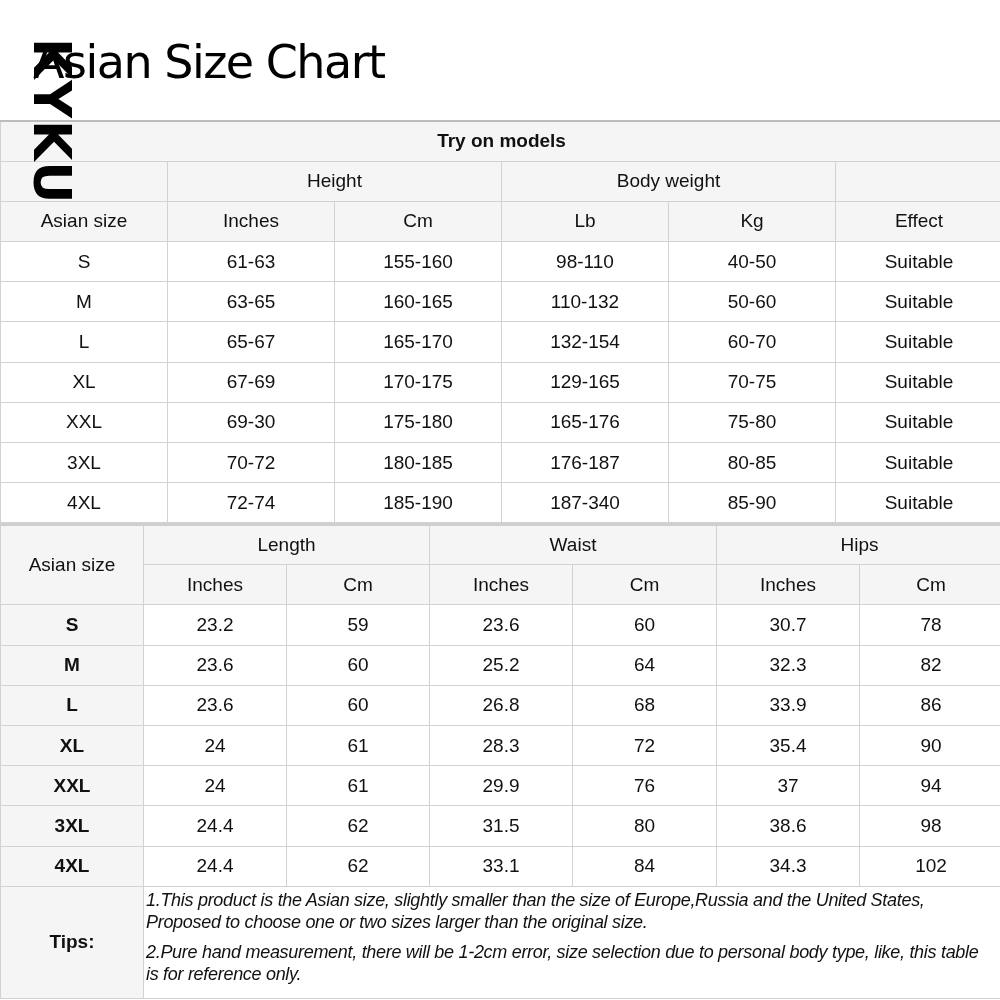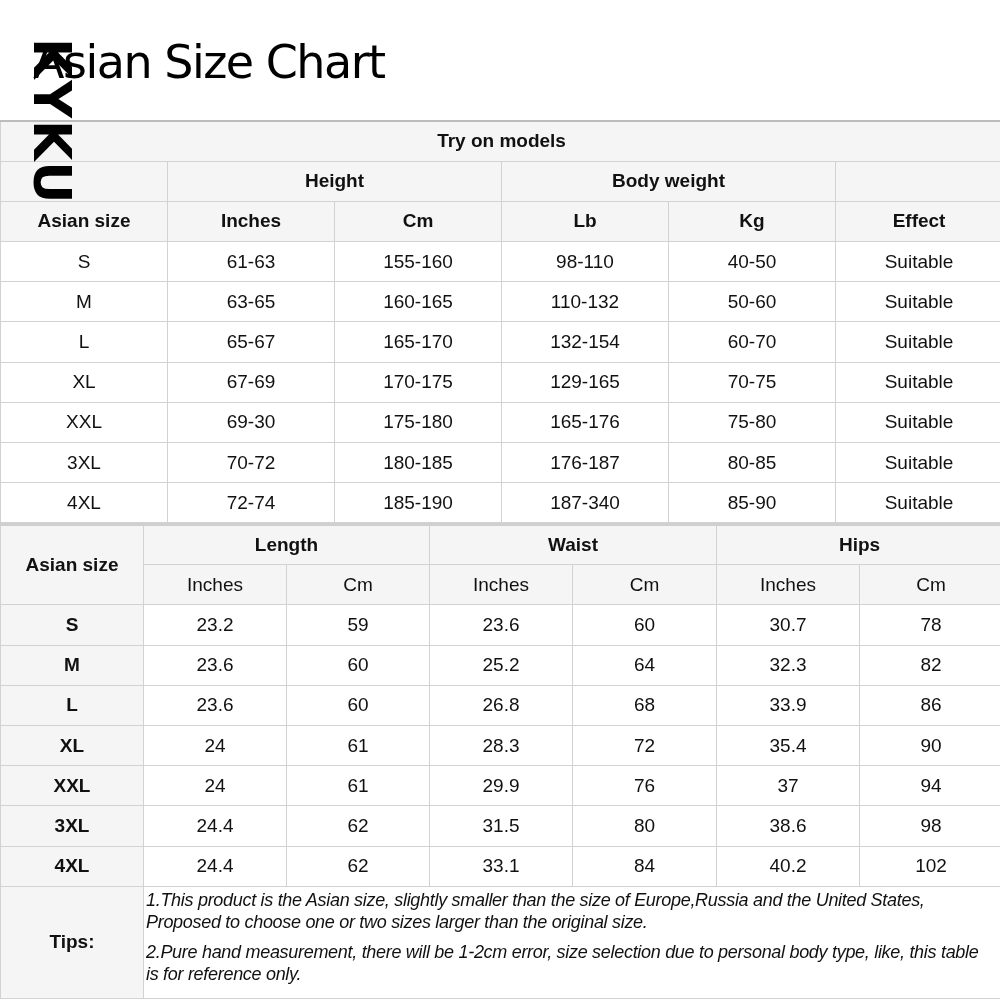--- a/index.html
+++ b/index.html
@@ -9,21 +9,21 @@
   .title-row { position: absolute; top: 30px; left: 0; width: 1000px; height: 70px; }
   .title { position: absolute; top: 0; font-family: "DejaVu Sans", sans-serif; font-size: 46px; letter-spacing: -1.5px; color: #000; white-space: nowrap; line-height: 64px; }
   .title.en { left: 33px; }
   .title.ru { left: 428px; }
 
   .watermark { position: absolute; left: 30px; top: 38px; width: 46px; height: 160px; z-index: 5; }
   .watermark span { position: absolute; left: 0; top: 0; transform-origin: 0 0; transform: translate(44px, 0) rotate(90deg); font-family: "DejaVu Sans", sans-serif; font-weight: bold; font-size: 52px; letter-spacing: 2px; color: #000; white-space: nowrap; line-height: 44px; }
 
   table { border-collapse: collapse; position: absolute; left: 0; table-layout: fixed; }
   td { border: 1px solid #d2d2d2; text-align: center; vertical-align: middle; font-size: 19px; color: #111; }
-  .hd td, td.hd { background: #f5f5f5; font-weight: bold; }
+  .hd td, td.hd { background: #f5f5f5; font-weight: normal; }
   .hd.plain td, td.plainhd { font-weight: normal; background: #f5f5f5; }
 
   #t1 { top: 120px; width: 1002px; border-top: 2px solid #bcbcbc; }
   #t1 td { height: 40.2px; }
   #t1 .title-cell { text-align: center; font-weight: bold; }
 
   #t2 { top: 523px; width: 1002px; border-top: 3px solid #cfcfcf; }
   #t2 td { height: 40.2px; }
   #t2 td.sz { background: #f5f5f5; font-weight: bold; }
   #t2 .tips-label { background: #f5f5f5; font-weight: bold; margin-left: 20px; }
@@ -205,21 +205,21 @@
     <td>80</td>
     <td>38.6</td>
     <td>98</td>
   </tr>
   <tr>
     <td class="sz">4XL</td>
     <td>24.4</td>
     <td>62</td>
     <td>33.1</td>
     <td>84</td>
-    <td>40.2</td>
+    <td>34.3</td>
     <td>102</td>
   </tr>
   <tr>
     <td class="tips-label" style="height:112px">Tips:</td>
     <td colspan="6" class="tips-text">
       <span class="tip">1.This product is the Asian size, slightly smaller than the size of Europe,Russia and the United States, Proposed to choose one or two sizes larger than the original size.</span>
       <span class="tip">2.Pure hand measurement, there will be 1-2cm error, size selection due to personal body type, like, this table is for reference only.</span>
     </td>
   </tr>
 </tbody>

